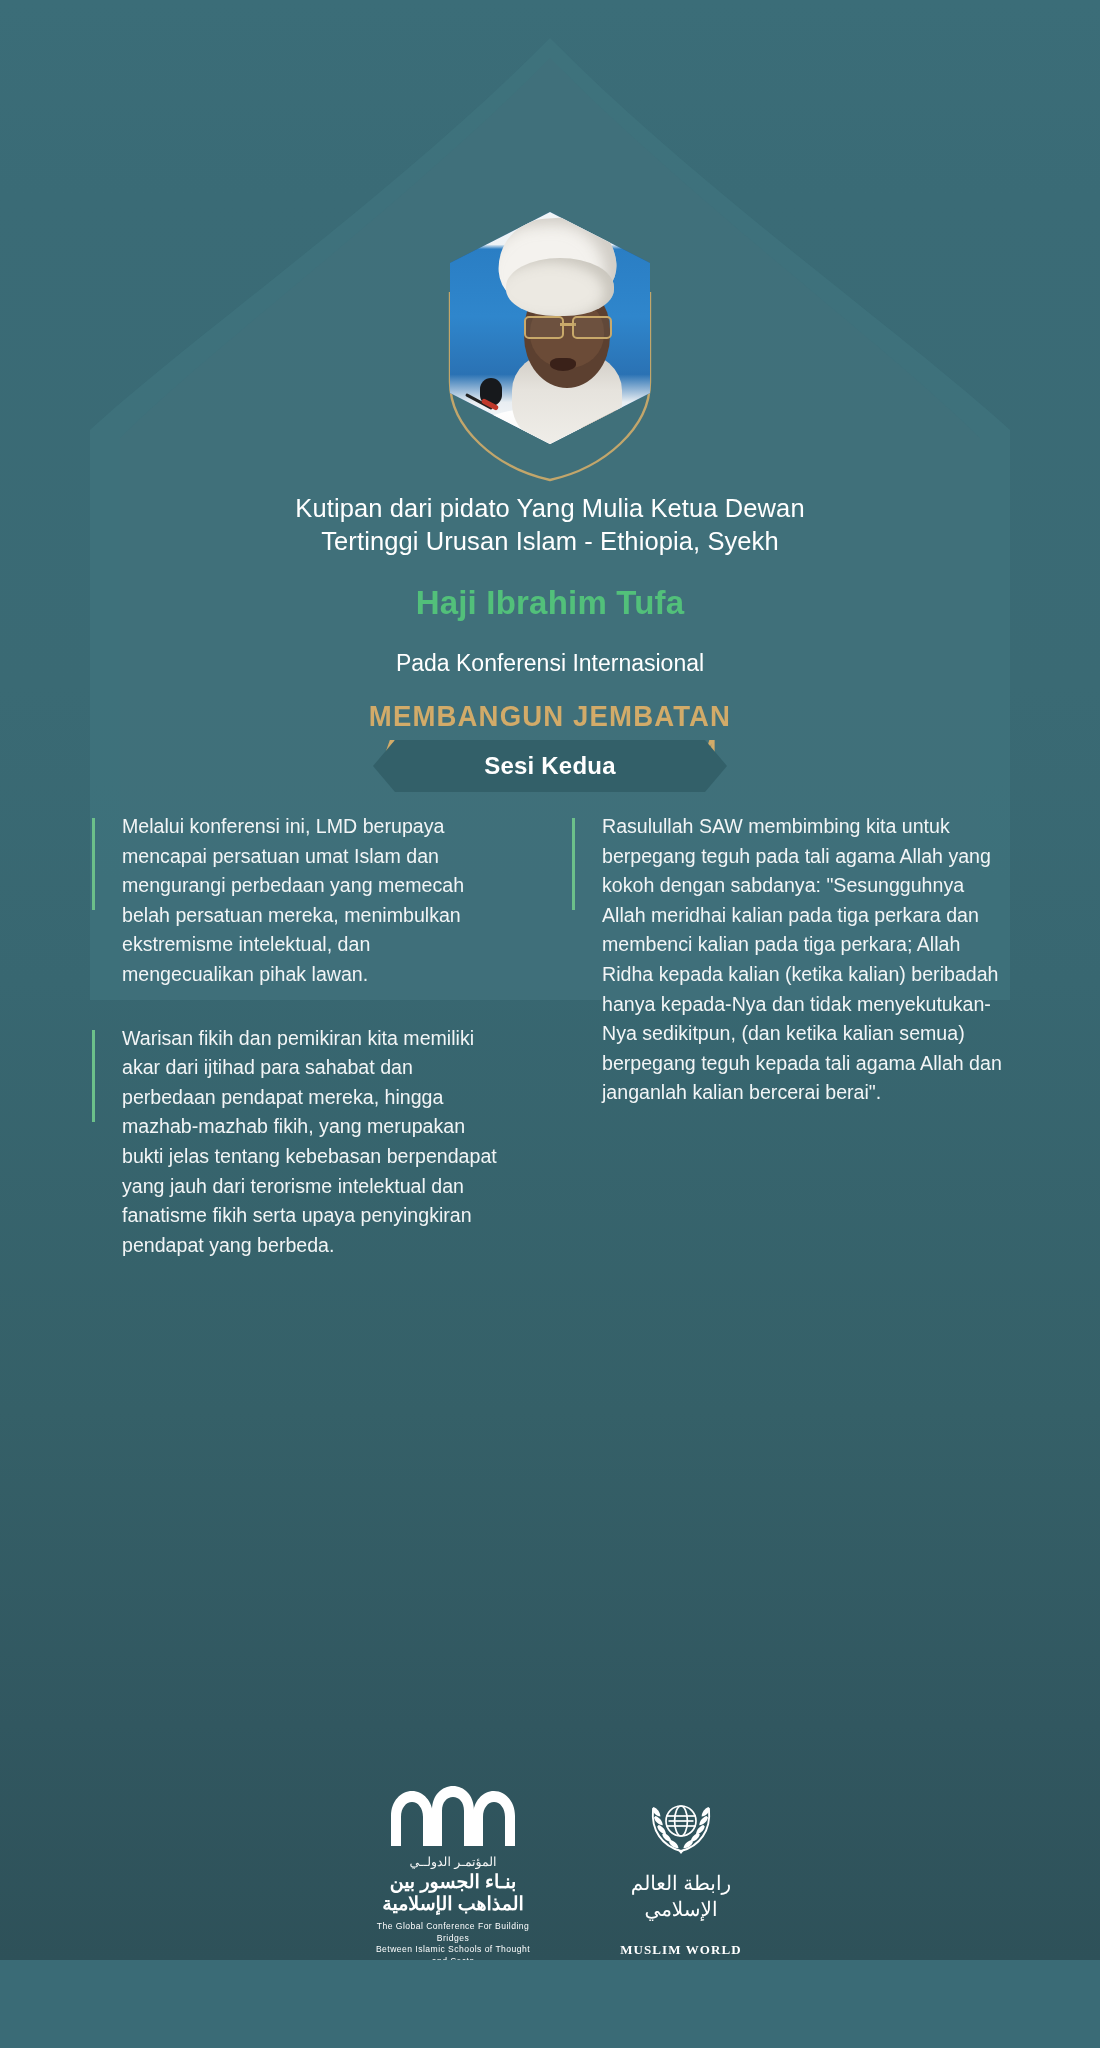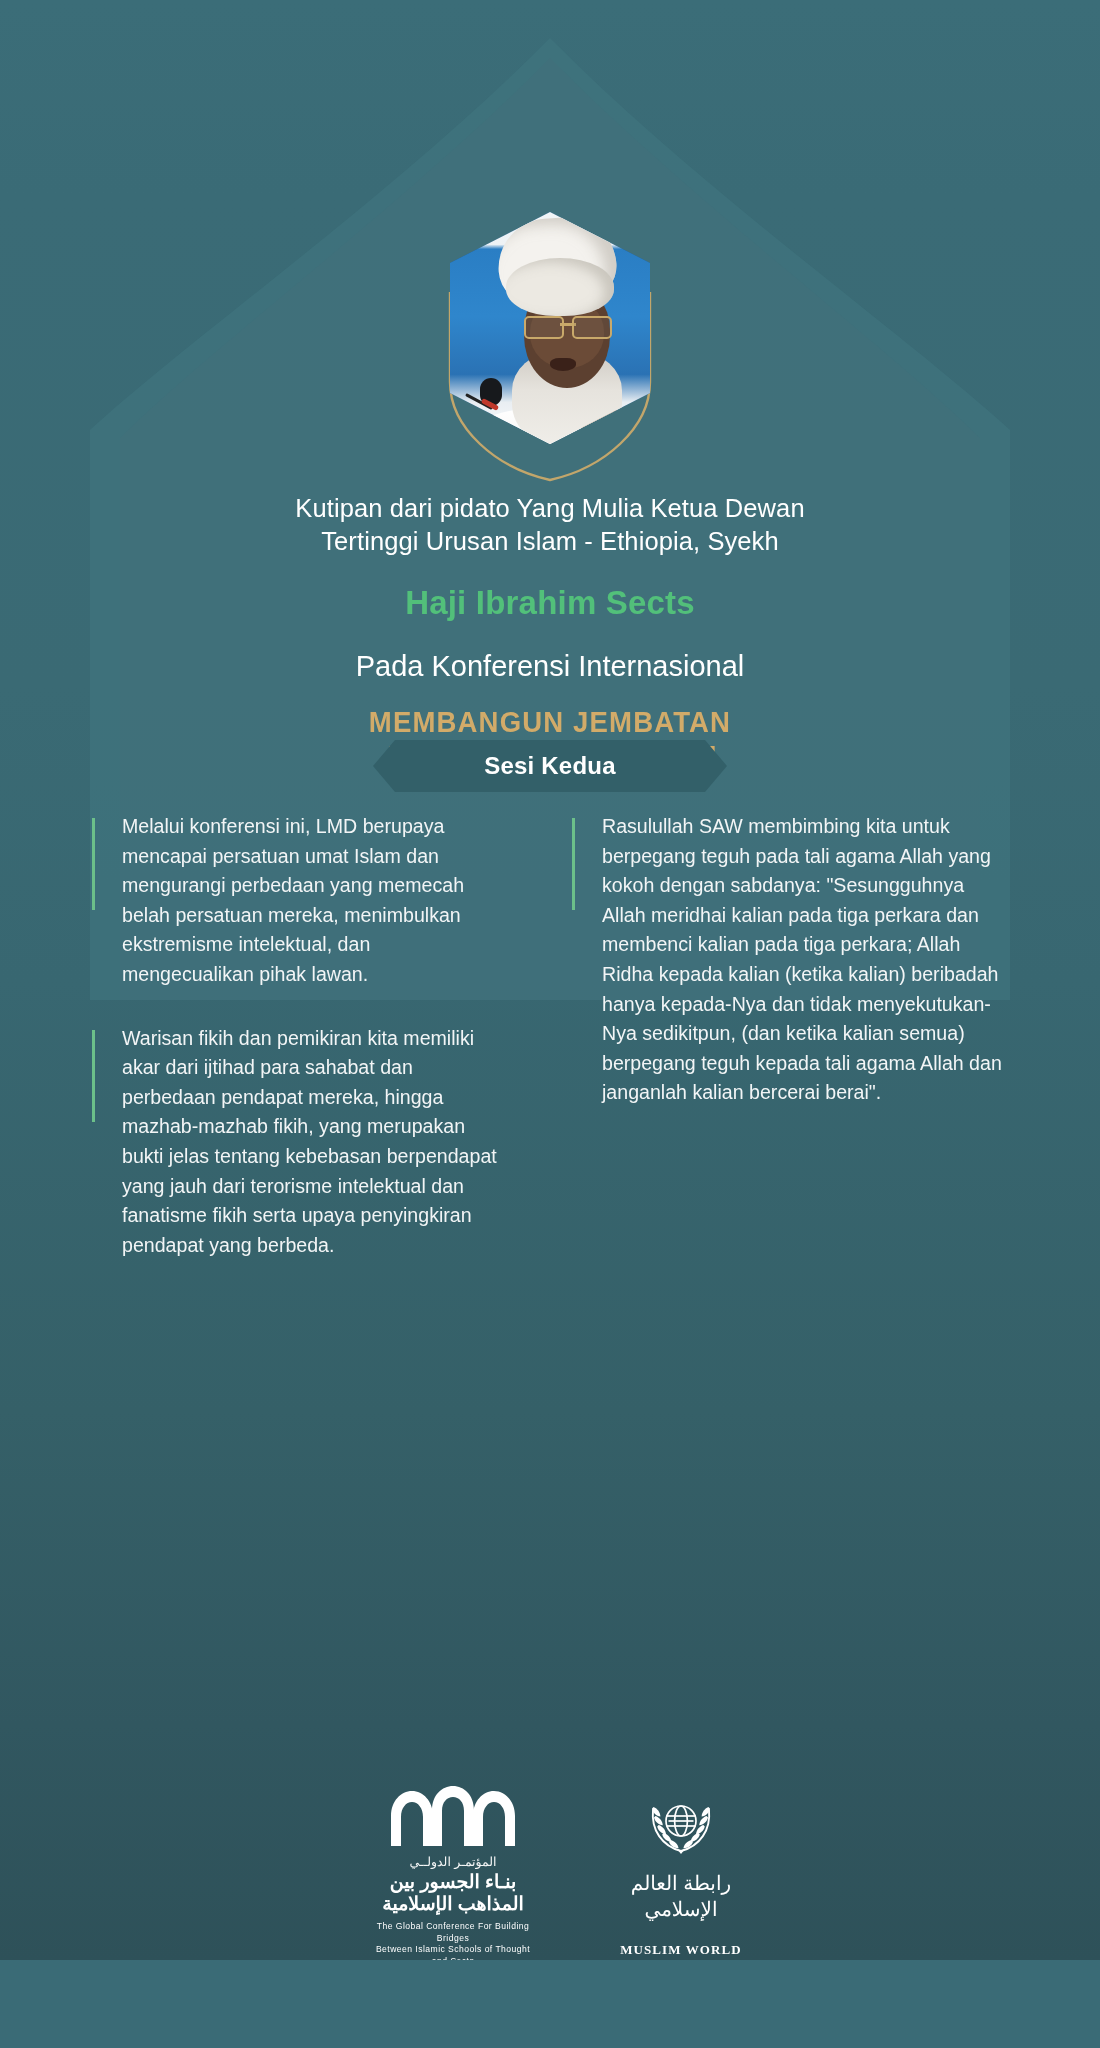--- a/index.html
+++ b/index.html
@@ -124,21 +124,21 @@
   .kutipan{
     color:#ffffff; font-size:25.5px; line-height:33px; font-weight:400;
     letter-spacing:.1px;
   }
   .speaker{
     margin-top:26px;
     color:#52c07a; font-size:33px; font-weight:700; letter-spacing:.2px;
   }
   .pada{
     margin-top:28px;
-    color:#ffffff; font-size:29px; font-weight:400;
+    color:#ffffff; font-size:23px; font-weight:400;
   }
   .conf-title{
     margin-top:22px;
     color:#d2ab69; font-size:29px; line-height:34px; font-weight:700;
     letter-spacing:1.2px; text-transform:uppercase;
     transform:scaleX(.95); 
   }
 
   
   .badge-wrap{
@@ -246,21 +246,21 @@
         <div class="p-micring"></div>
       </div>
     </div>
   </div>
 
   <div class="head-block">
     <div class="kutipan">
       <div>Kutipan dari pidato Yang Mulia Ketua Dewan</div>
       <div>Tertinggi Urusan Islam - Ethiopia, Syekh</div>
     </div>
-    <div class="speaker">Haji Ibrahim Sects</div>
+    <div class="speaker">Haji Ibrahim Tufa</div>
     <div class="pada">Pada Konferensi Internasional</div>
     <div class="conf-title">
       <div>MEMBANGUN JEMBATAN</div>
       <div>ANTAR MAZHAB ISLAM</div>
     </div>
   </div>
 
   <div class="badge-wrap">
     <div class="badge">
       <span>Sesi Kedua</span>

